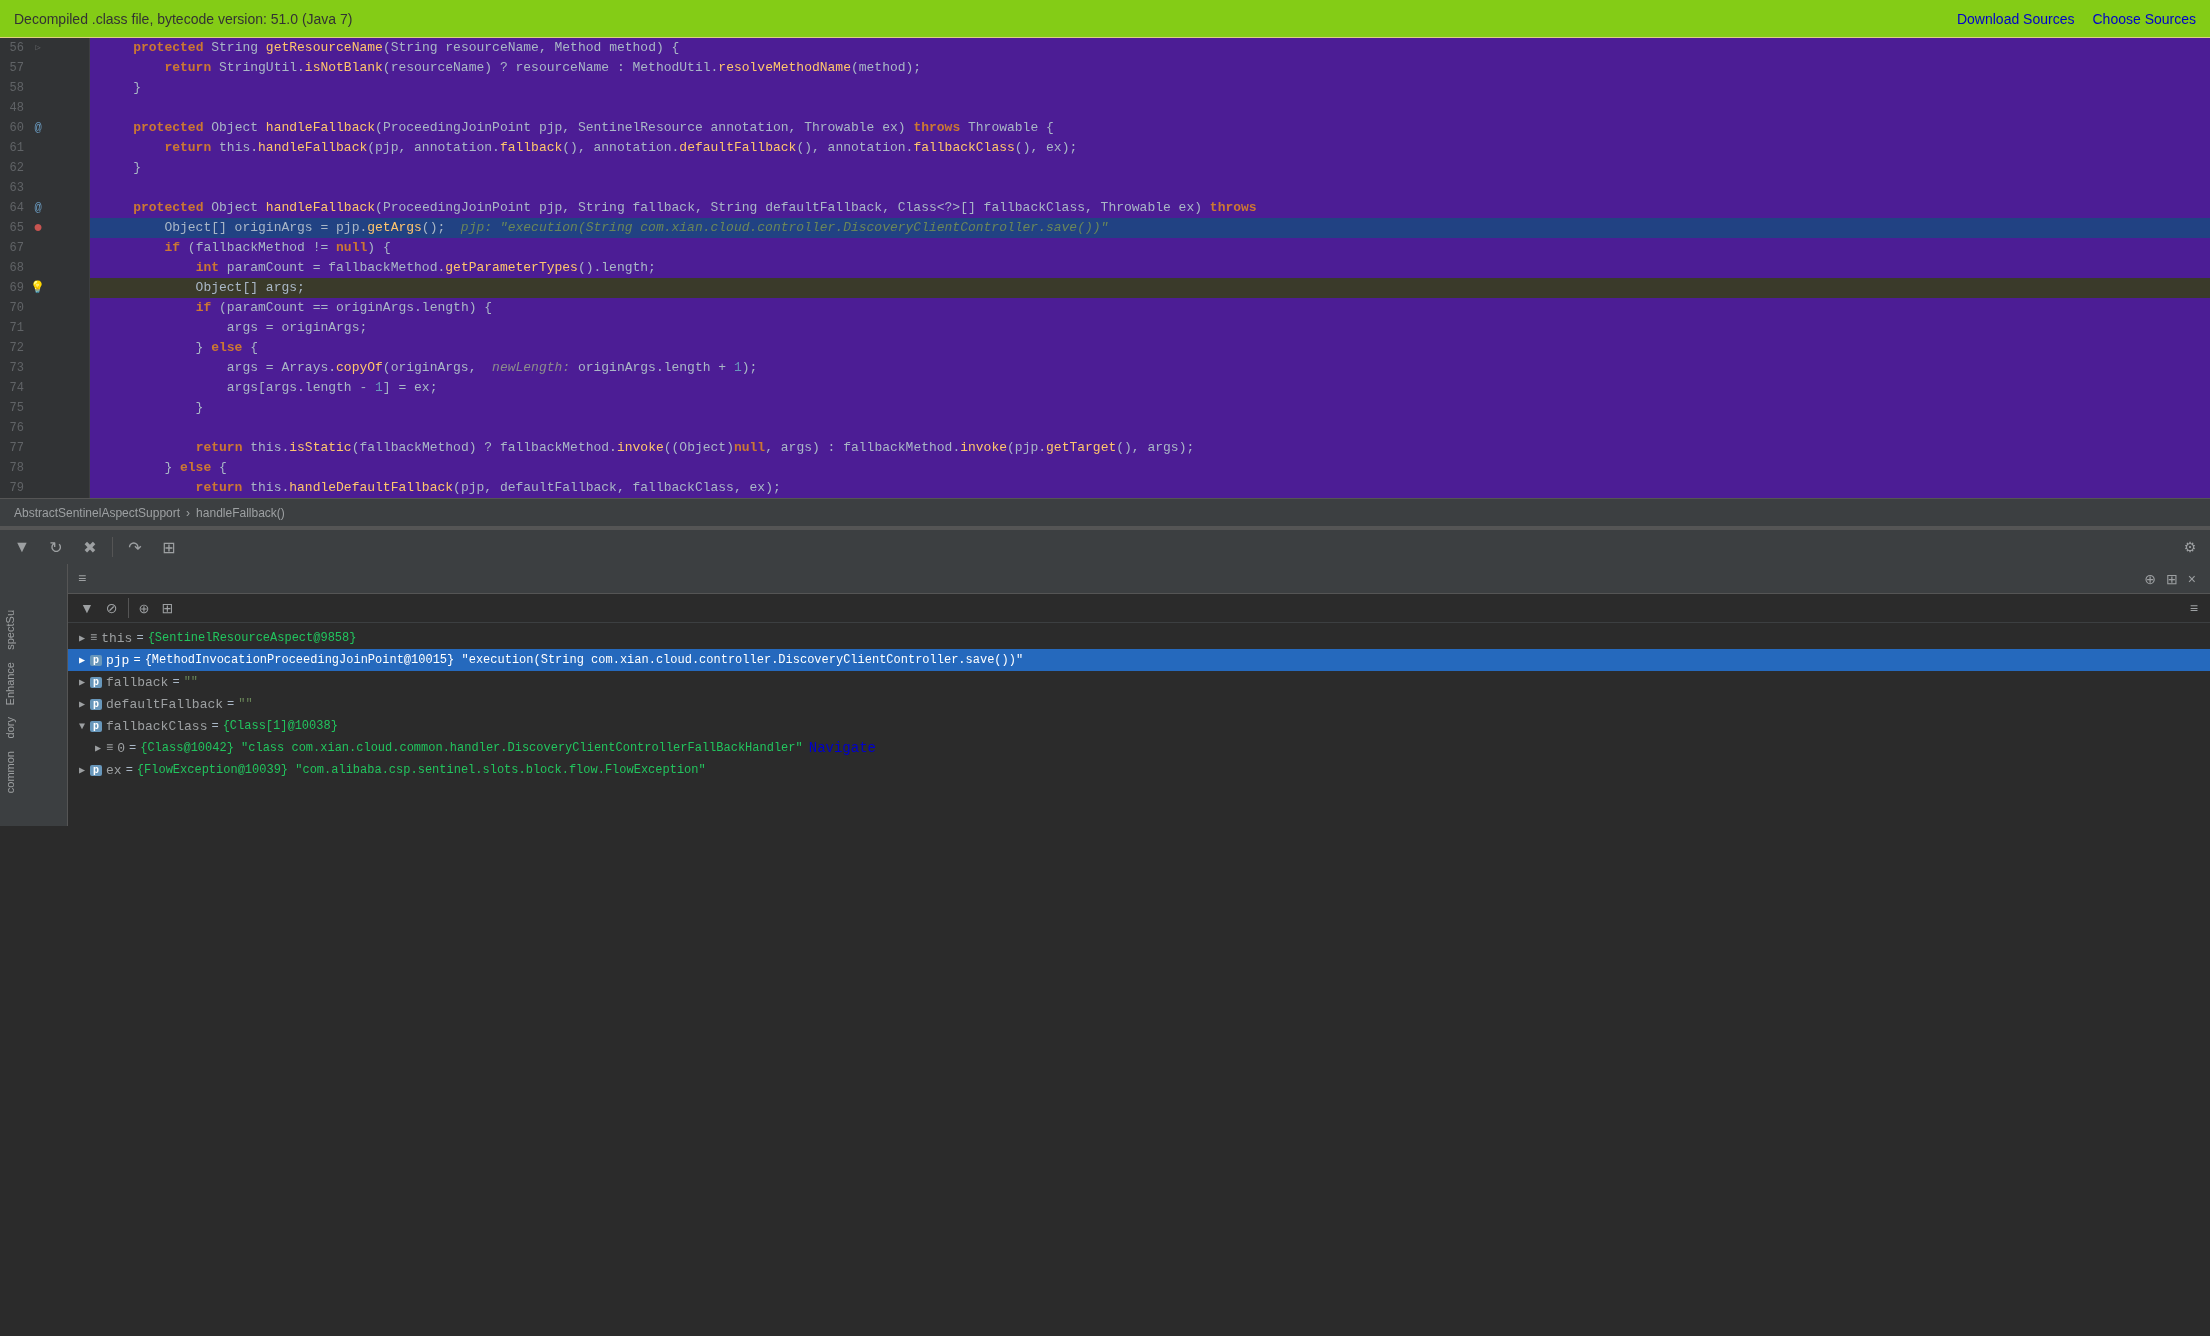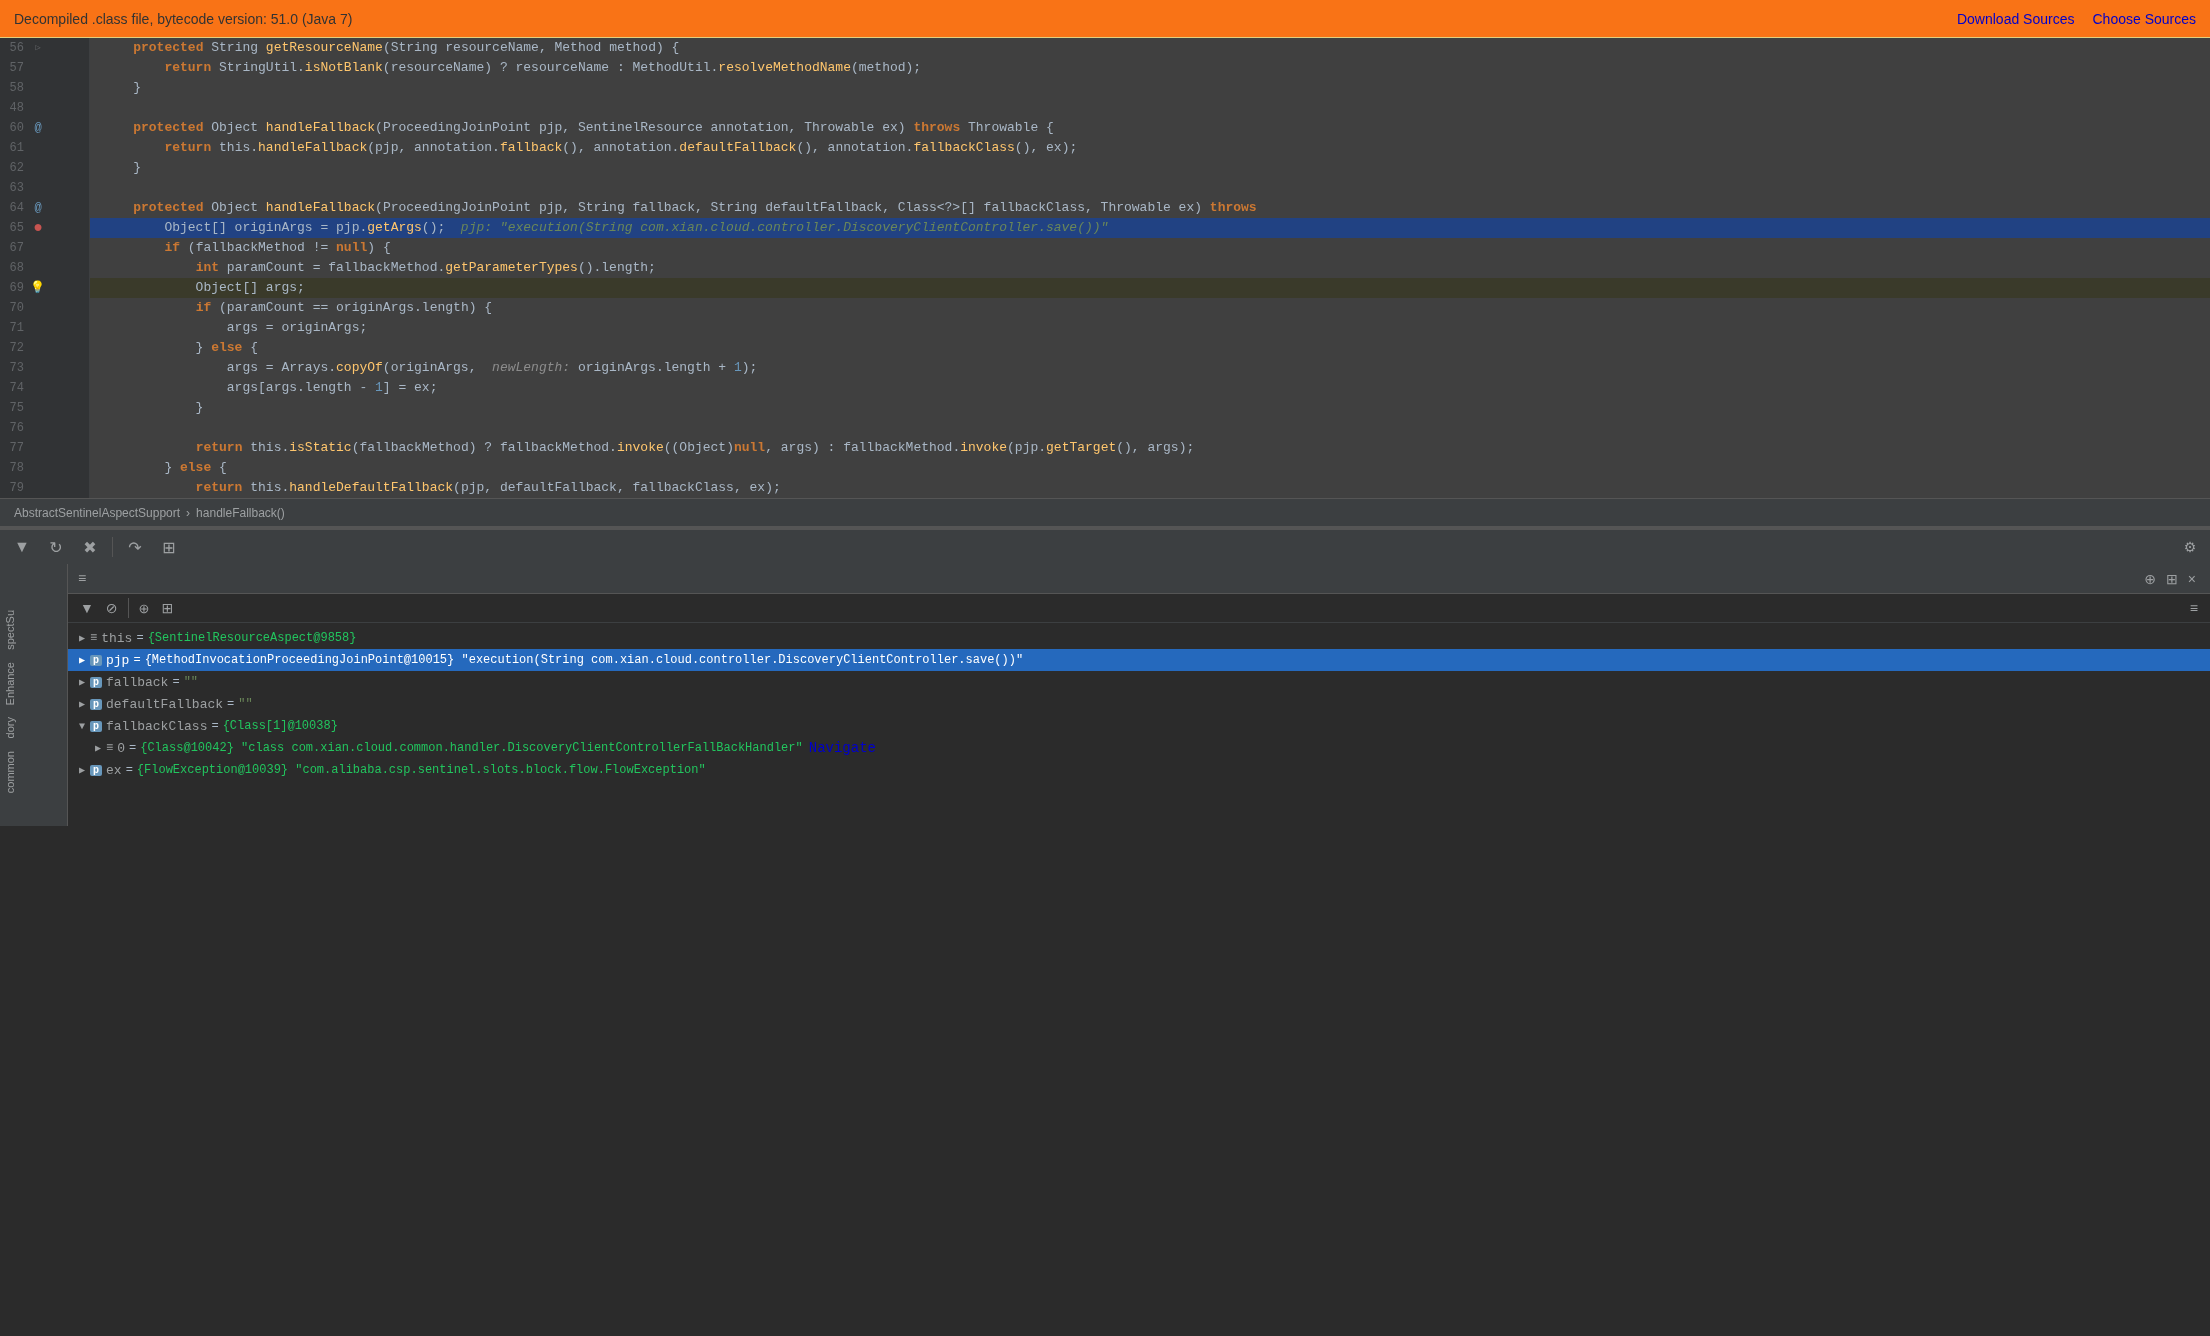--- a/index.html
+++ b/index.html
@@ -8,21 +8,21 @@
       font-size: 13px;
       background: #2b2b2b;
       color: #a9b7c6;
       width: 2210px;
       min-height: 1336px;
       overflow-x: hidden;
     }
 
     
     .top-banner {
-      background: #f97316;
+      background: #84cc16;
       display: flex;
       align-items: center;
       justify-content: space-between;
       padding: 6px 14px;
       height: 38px;
       border-bottom: 1px solid #e0d080;
     }
     .top-banner-title {
       color: #333;
       font-family: Arial, sans-serif;
@@ -36,21 +36,21 @@
     .top-banner-links a {
       color: #0000cc;
       font-family: Arial, sans-serif;
       font-size: 14px;
       text-decoration: none;
       cursor: pointer;
     }
 
     
     .code-area {
-      background: #404040;
+      background: #4c1d95;
       flex: 1;
       overflow: hidden;
     }
 
     .code-lines {
       display: flex;
       flex-direction: column;
     }
 
     .code-line {

